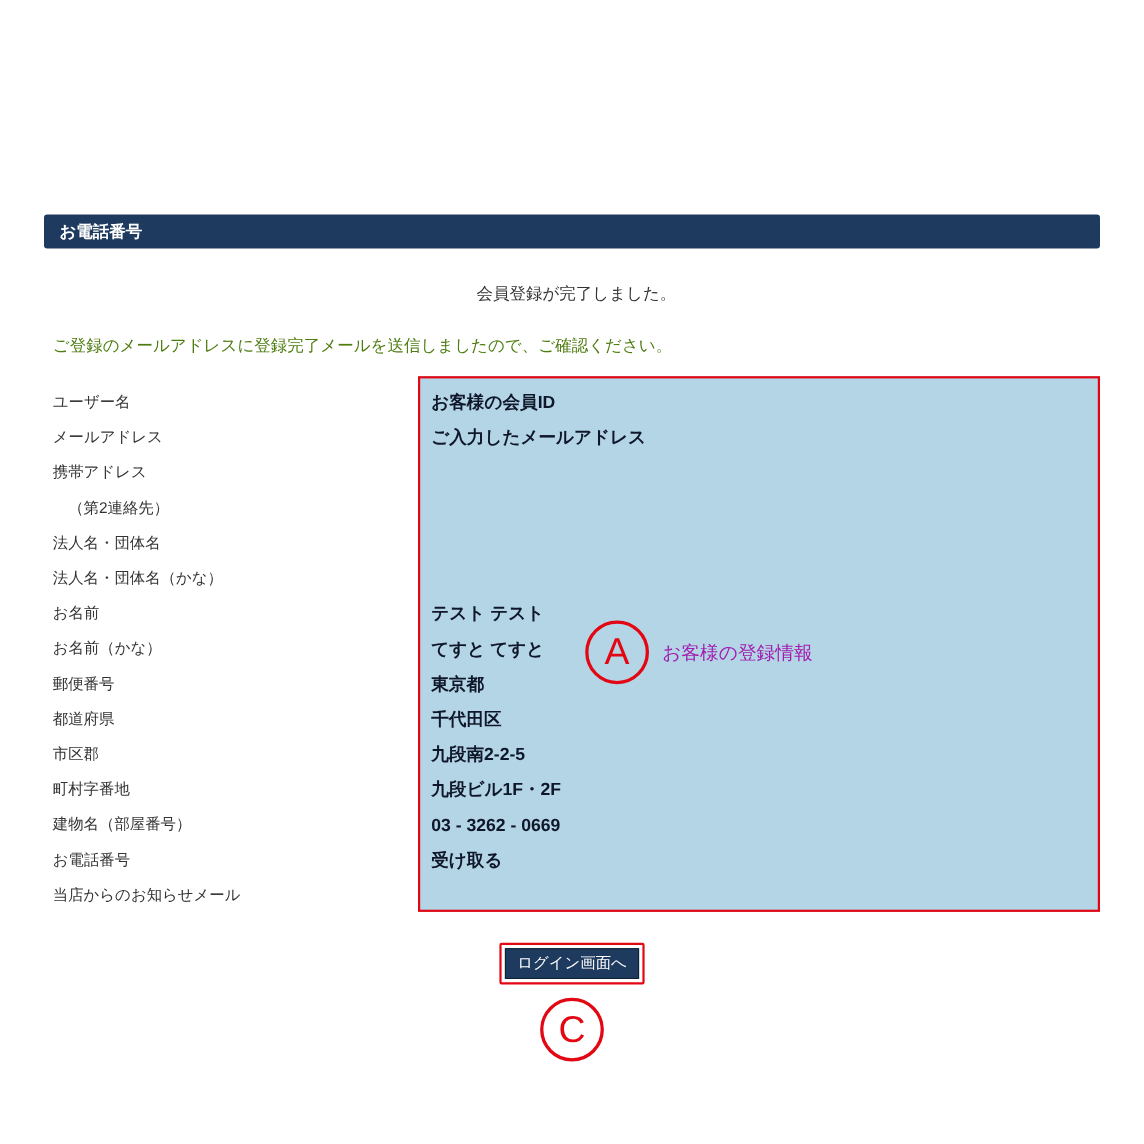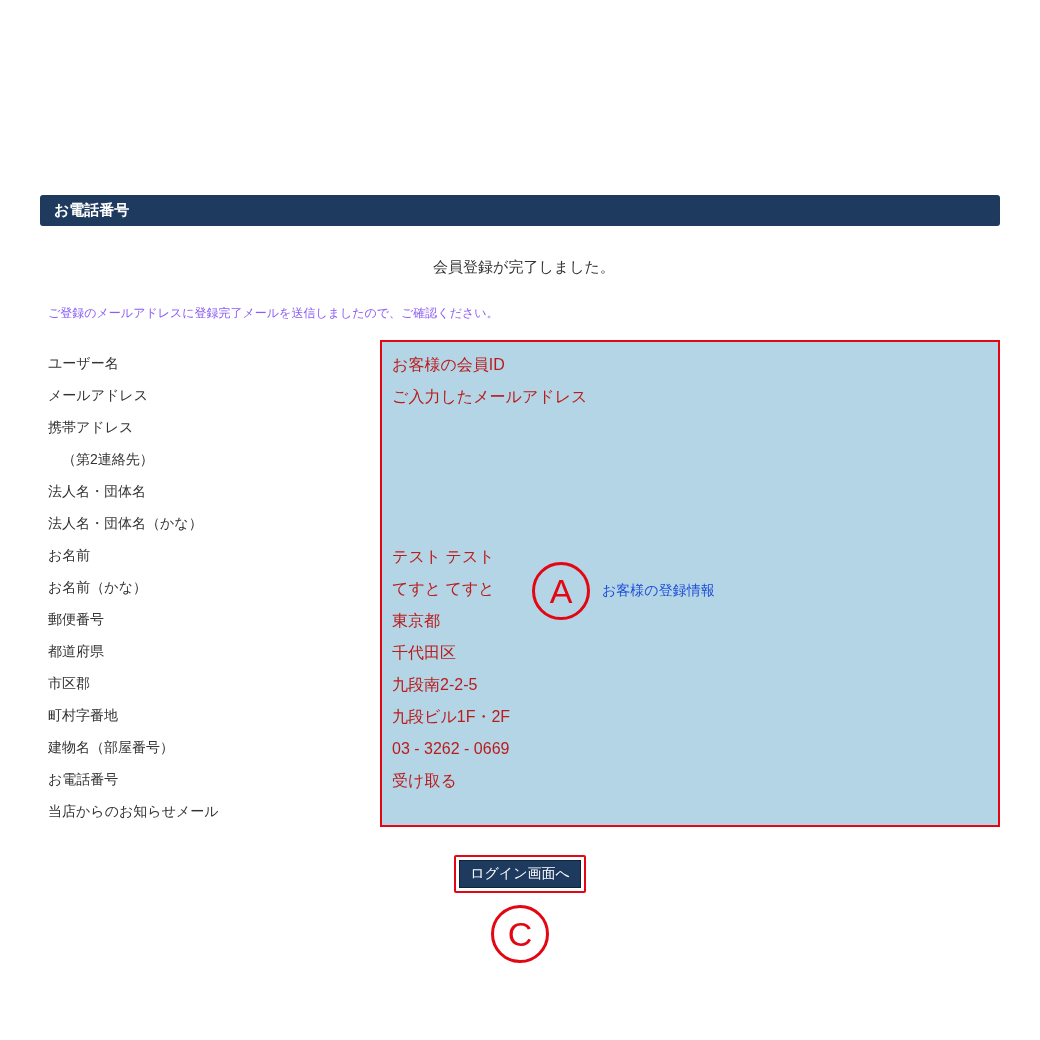--- a/index.html
+++ b/index.html
@@ -28,22 +28,22 @@
       margin-bottom: 32px;
     }
     .message {
       color: #333333;
       font-size: 15px;
       margin-bottom: 28px;
       padding-left: 8px;
       text-align: center;
     }
     .message2 {
-      color: #8b5cf6;
-      font-size: 12px;
+      color: #4d7c0f;
+      font-size: 15px;
       margin-bottom: 18px;
       padding-left: 8px;
     }
     .info-wrapper {
       position: relative;
       display: flex;
     }
     .labels-col {
       width: 340px;
       padding-left: 8px;
@@ -60,24 +60,25 @@
     }
     .values-box {
       flex: 1;
       background: #b4d5e6;
       border: 2px solid #e30613;
       padding: 7px 10px 10px 10px;
       position: relative;
       min-height: 483px;
     }
     .value-row {
-      color: #b91c1c;
+      color: #0f172a;
       font-size: 16px;
       line-height: 32px;
       height: 32px;
+      font-weight: bold;
     }
     .value-row.empty {
       height: 32px;
     }
     .annotation-a {
       position: absolute;
       left: 150px;
       top: 220px;
       display: flex;
       align-items: center;
@@ -90,22 +91,22 @@
       border-radius: 50%;
       display: flex;
       align-items: center;
       justify-content: center;
       font-size: 34px;
       color: #e30613;
       font-weight: normal;
       background: transparent;
     }
     .annotation-text {
-      color: #1d4ed8;
-      font-size: 14px;
+      color: #a21caf;
+      font-size: 17px;
     }
     .button-area {
       margin-top: 28px;
       text-align: center;
       position: relative;
       text-decoration: underline;
     }
     .button-border {
       display: inline-block;
       border: 2px solid #e30613;

